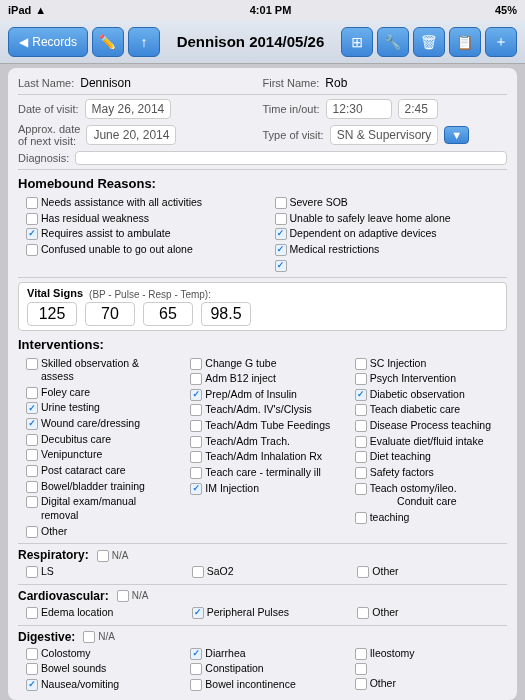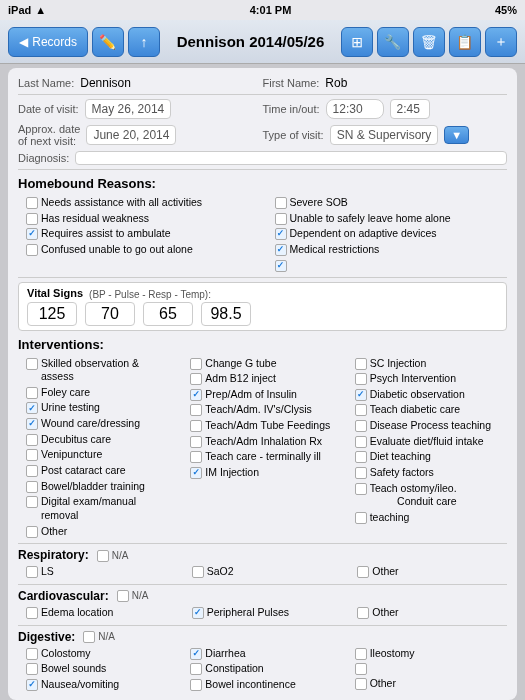--- a/index.html
+++ b/index.html
@@ -281,21 +281,21 @@
 
   <hr class="separator">
 
   <div class="form-row-split">
     <div class="form-col-half">
       <span class="form-label">Date of visit:</span>
       <span class="form-input">May 26, 2014</span>
     </div>
     <div class="form-col-half">
       <span class="form-label">Time in/out:</span>
-      <span class="form-input" style="width:58px;border-radius:8px;">12:30</span>
+      <span class="form-input" style="width:66px;">12:30</span>
       <span class="form-input" style="width:40px;">2:45</span>
     </div>
   </div>
 
   <div class="form-row-split">
     <div class="form-col-half">
       <span class="form-label" style="white-space:pre-line;">Approx. date
 of next visit:</span>
       <span class="form-input">June 20, 2014</span>
     </div>
@@ -431,20 +431,24 @@
         <div class="checkbox-item">
           <div class="cb-box"></div>
           <span style="white-space: pre-line;">Teach/Adm. IV's/Clysis</span>
         </div>
         <div class="checkbox-item">
           <div class="cb-box"></div>
           <span style="white-space: pre-line;">Teach/Adm Tube Feedings</span>
         </div>
         <div class="checkbox-item">
           <div class="cb-box"></div>
+          <span style="white-space: pre-line;">Teach/Adm Trach.</span>
+        </div>
+        <div class="checkbox-item">
+          <div class="cb-box"></div>
           <span style="white-space: pre-line;">Teach/Adm Inhalation Rx</span>
         </div>
         <div class="checkbox-item">
           <div class="cb-box"></div>
           <span style="white-space: pre-line;">Teach care - terminally ill</span>
         </div>
         <div class="checkbox-item">
           <div class="cb-box checked">✓</div>
           <span style="white-space: pre-line;">IM Injection</span>
         </div>

